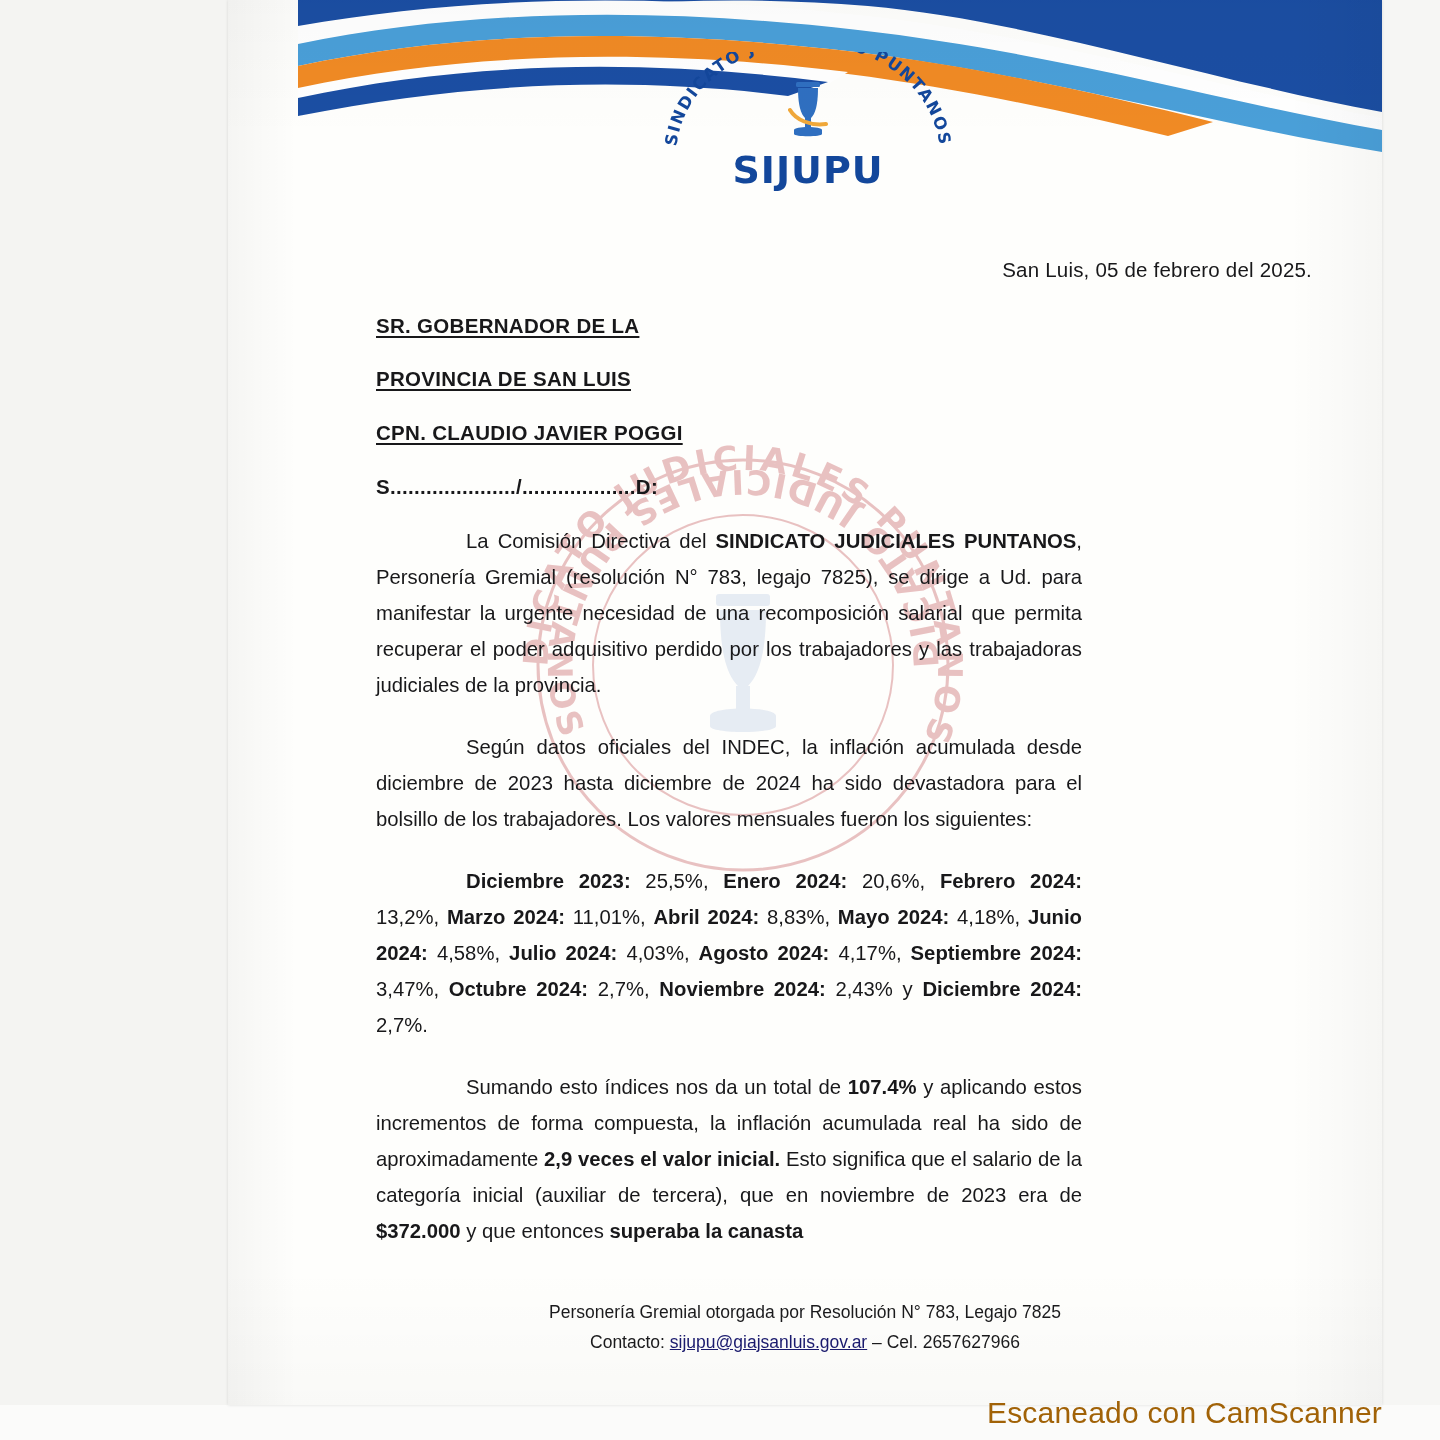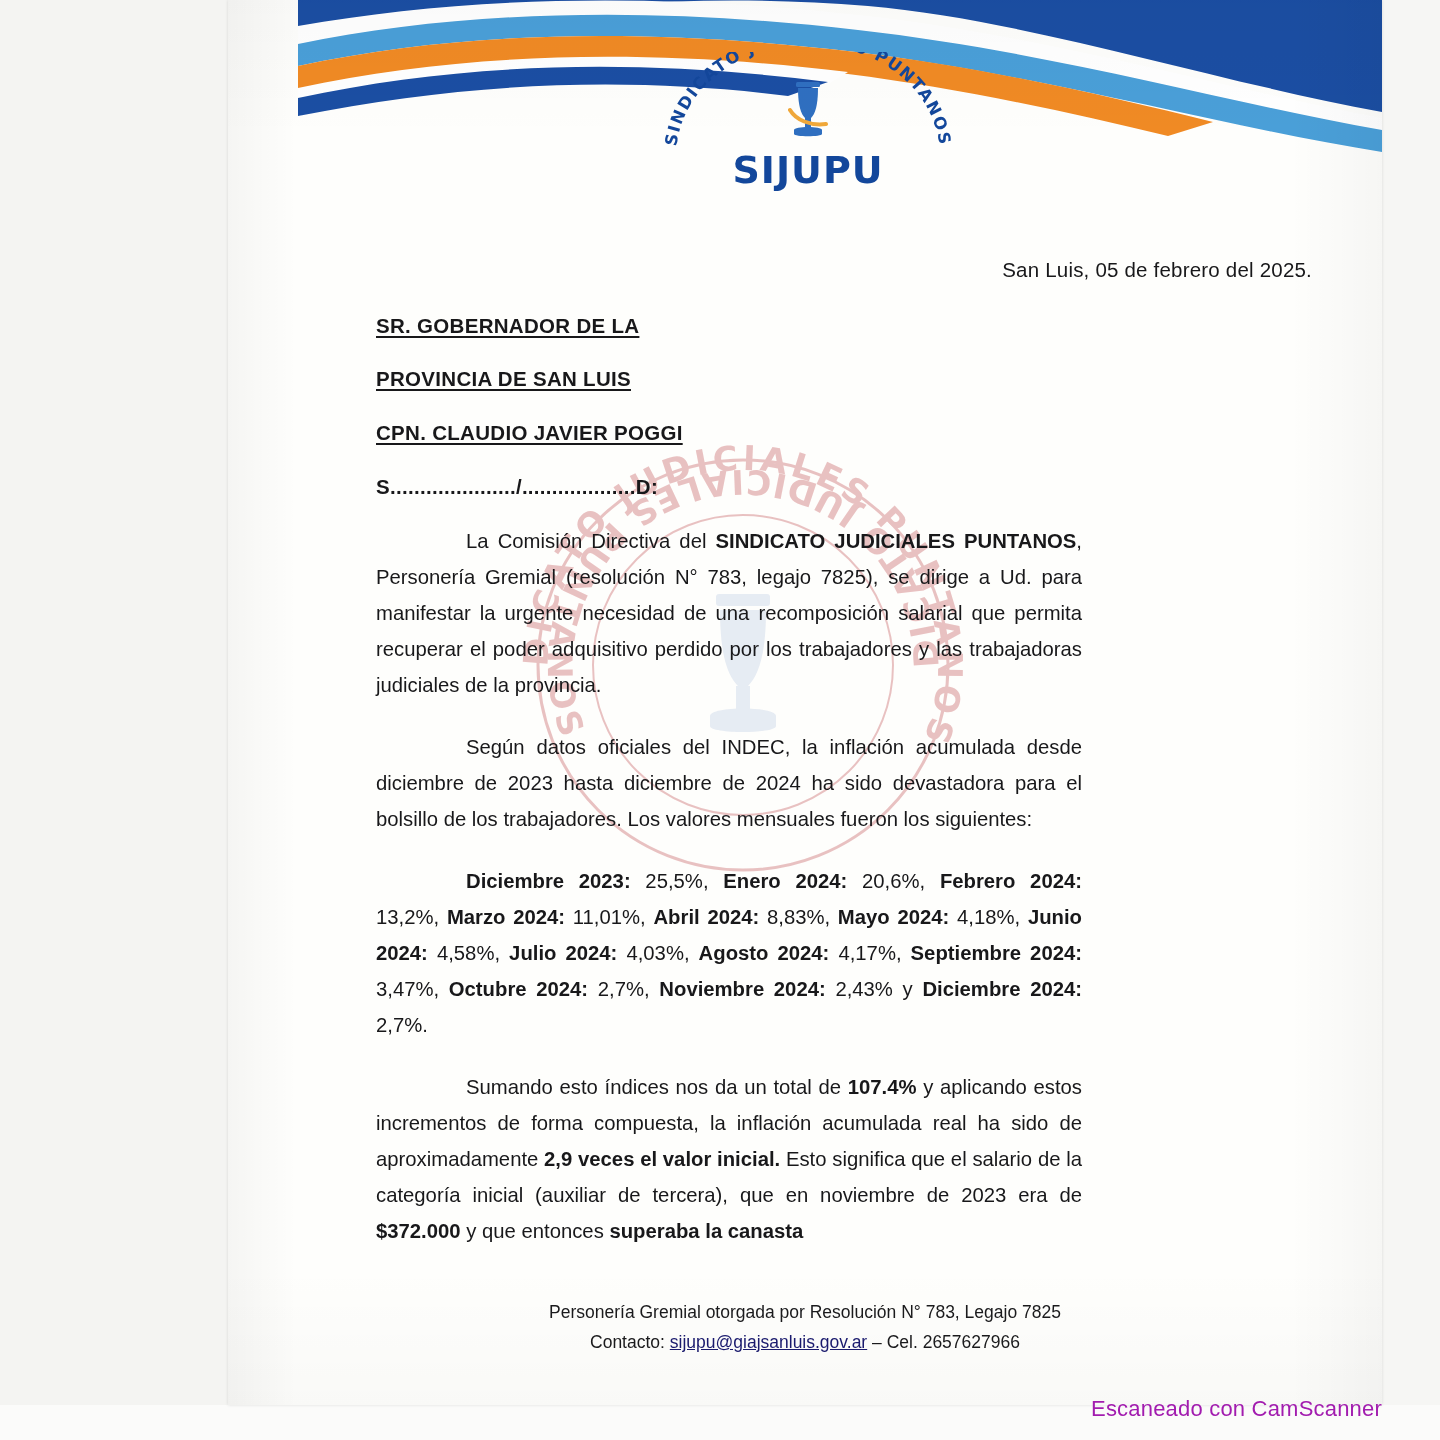--- a/index.html
+++ b/index.html
@@ -195,22 +195,22 @@
   #doc-footer .mail {
     color: #1a1a6e;
     text-decoration: underline;
   }
 
   
   #camscanner {
     position: absolute;
     right: 58px;
     top: 1396px;
-    font-size: 22px;
-    color: #a21caf;
+    font-size: 30px;
+    color: #a16207;
     letter-spacing: 0.2px;
     white-space: nowrap;
   }
 </style>
 </head>
 <body>
 
 <div id="scan-page">
 
   <div id="left-strip"></div>

